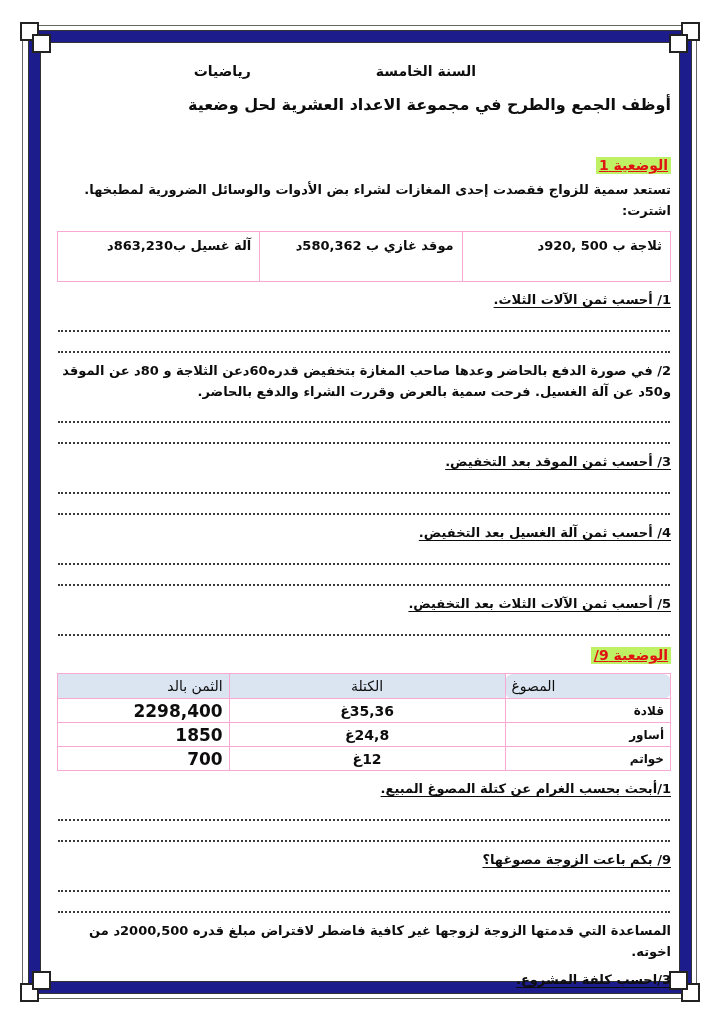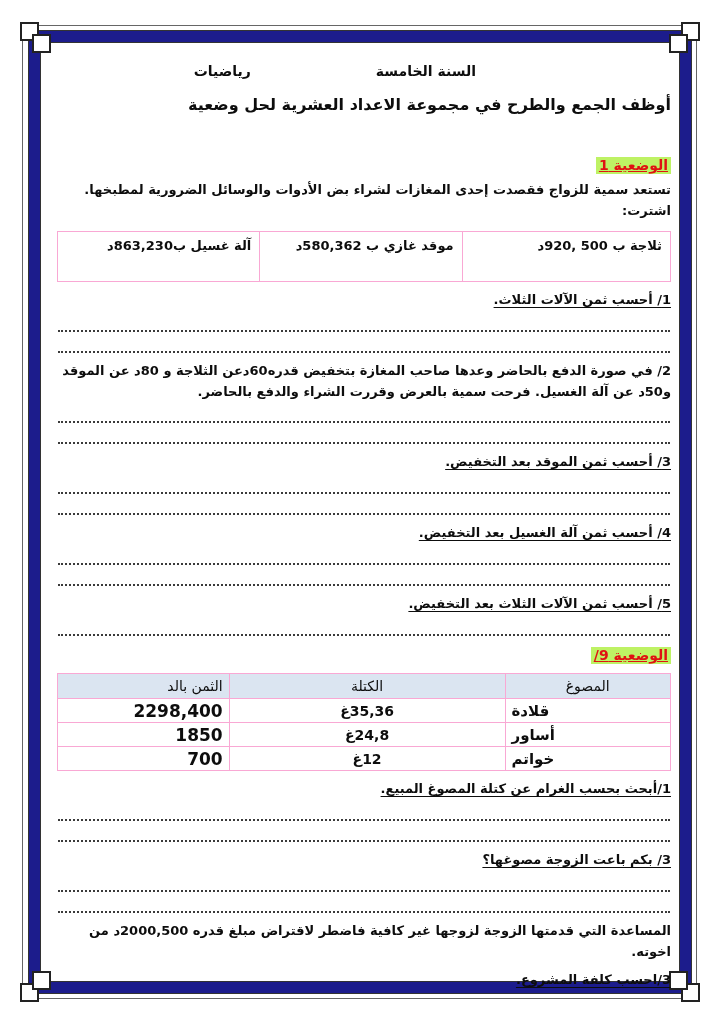--- a/index.html
+++ b/index.html
@@ -58,25 +58,25 @@
   }
   .t1 td:nth-child(1){width:34%;}
   .t1 td:nth-child(2){width:33%;}
   .t1 td:nth-child(3){width:33%;}
   
   .t2{margin-top:6px;}
   .t2 th{
     background:#dbe5f1;font-weight:normal;font-size:14px;
     padding:1px 6px;height:22px;
   }
-  .t2 th:nth-child(1){width:27%;text-align:center;}
+  .t2 th:nth-child(1){width:27%;text-align:left;border-radius:8px;}
   .t2 th:nth-child(2){width:45%;text-align:center;}
   .t2 th:nth-child(3){width:28%;text-align:right;}
   .t2 td{height:23px;padding:0 6px;}
-  .t2 td.name{text-align:left;font-size:15px;}
+  .t2 td.name{text-align:right;font-size:12px;}
   .t2 td.mass{text-align:center;font-size:14px;}
   .t2 td.price{text-align:right;font-size:17px;padding-left:10px;}
   .para{margin:7px 0 0 0;line-height:21px;}
 </style>
 </head>
 <body>
 
 <div class="page">
 
   <div class="frame-thin"></div>
@@ -168,21 +168,21 @@
         <td class="mass">12غ</td>
         <td class="price">700</td>
       </tr>
       </tbody>
     </table>
 
     <div class="q">1/أبحث بحسب الغرام عن كتلة المصوغ المبيع.</div>
     <div class="dots"></div>
     <div class="dots"></div>
 
-    <div class="q">3/ بكم باعت الزوجة مصوغها؟</div>
+    <div class="q">9/ بكم باعت الزوجة مصوغها؟</div>
     <div class="dots"></div>
     <div class="dots"></div>
 
     <p class="para">المساعدة التي قدمتها الزوجة لزوجها غير كافية فاضطر لاقتراض مبلغ قدره 2000,500د من اخوته.</p>
 
     <div class="q">3/احسب كلفة المشروع.</div>
 
   </div>
 </div>
 

